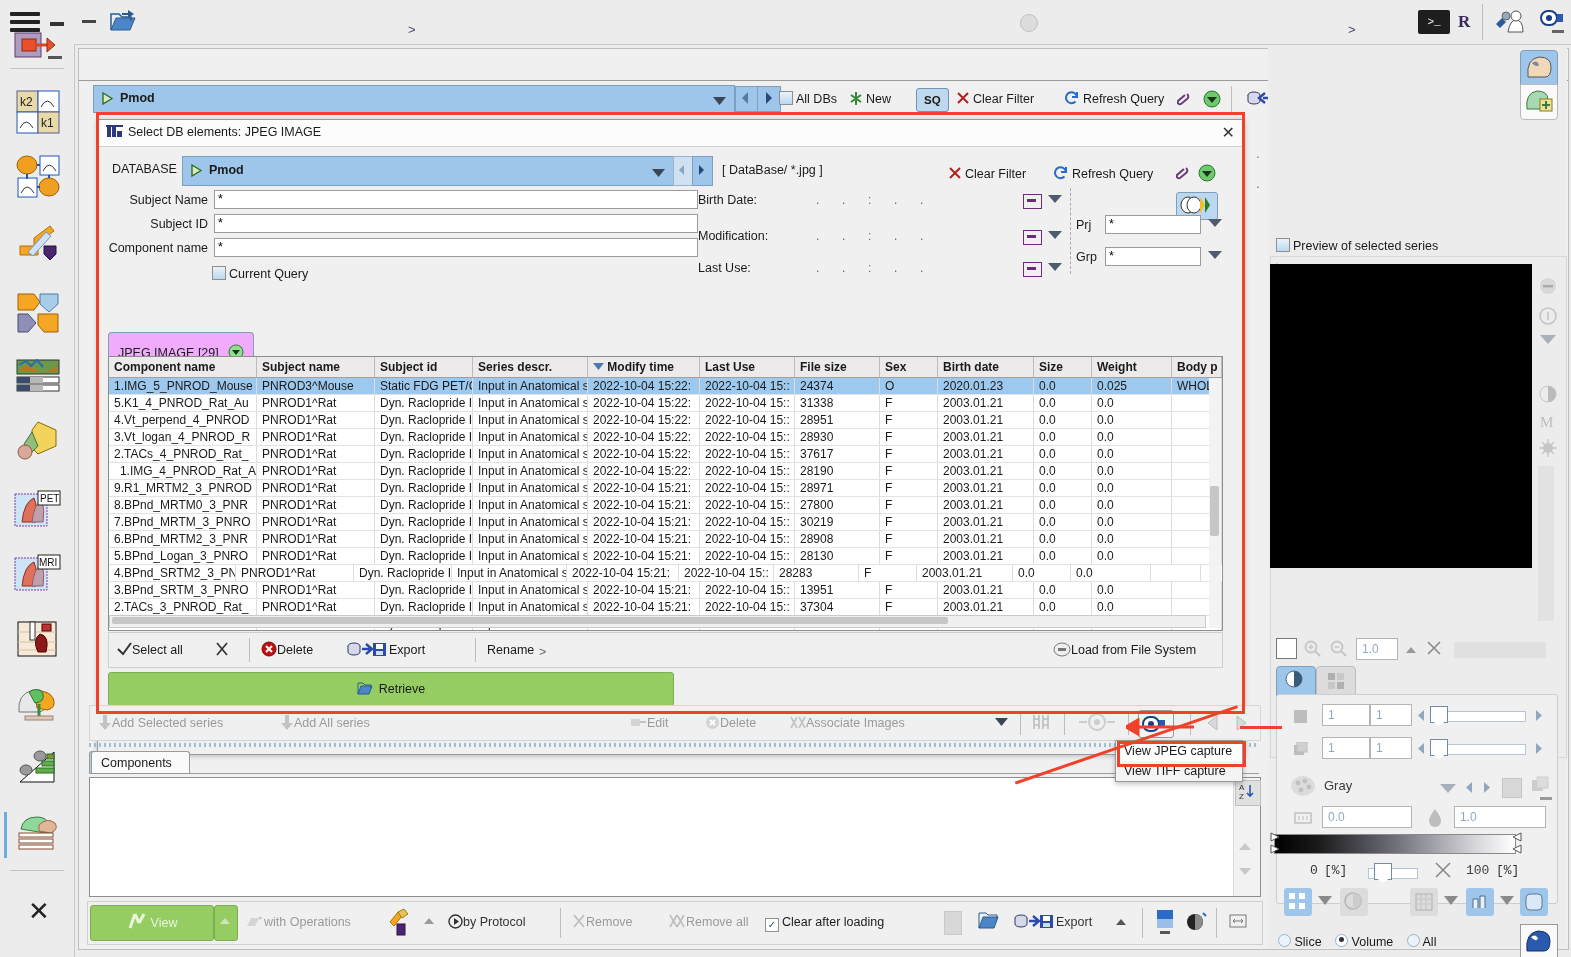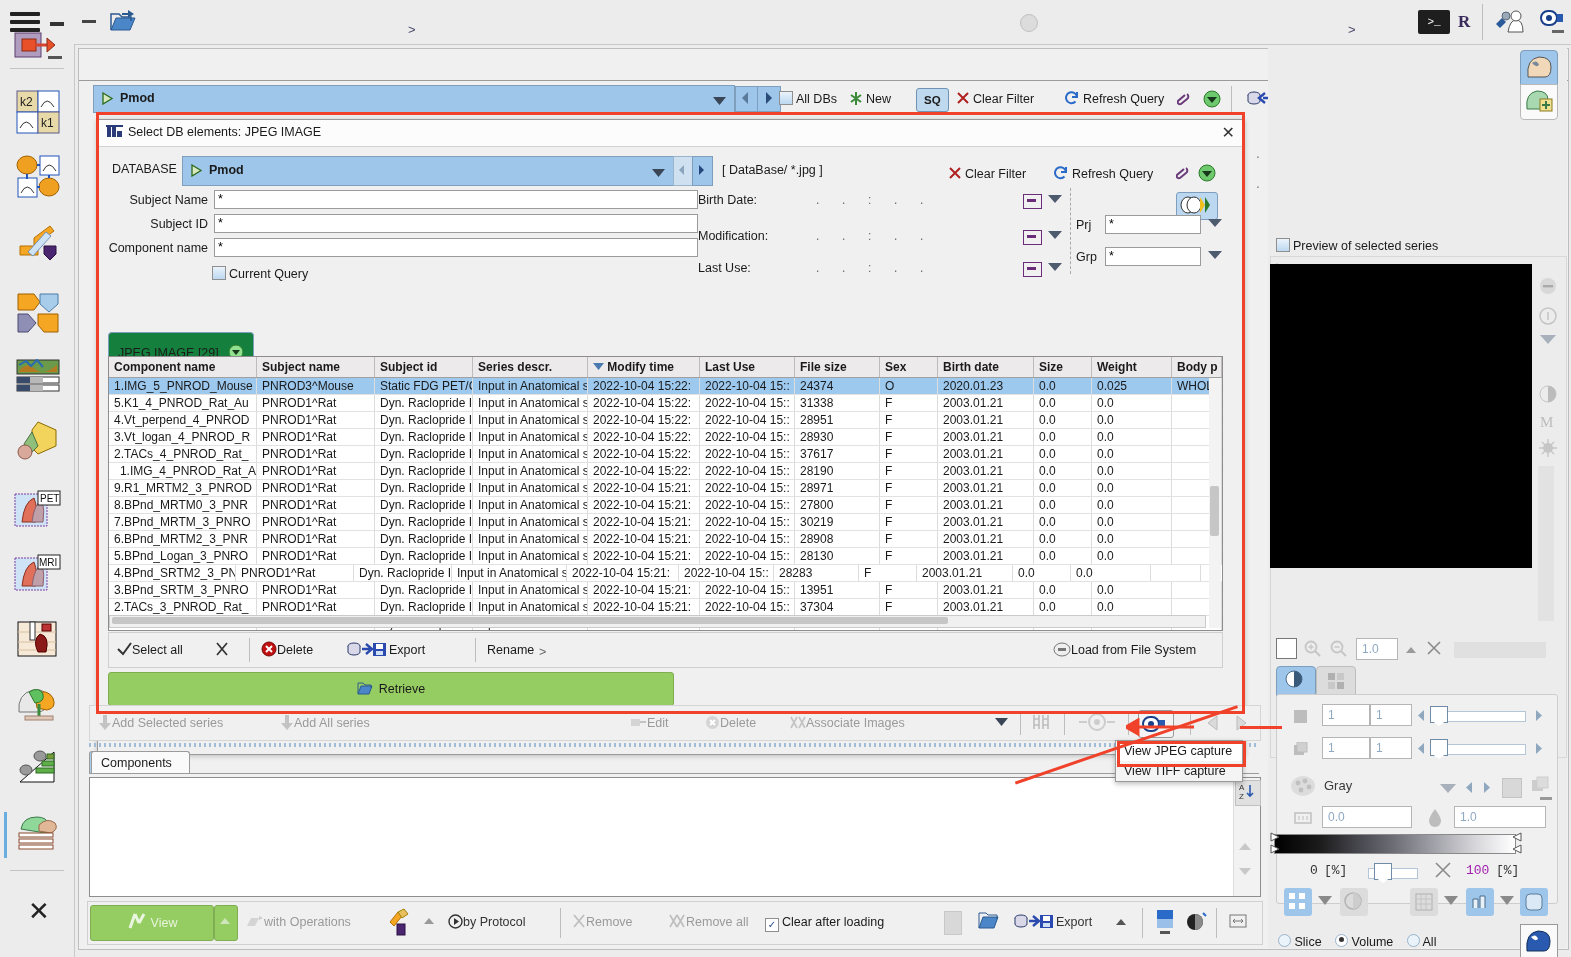--- a/index.html
+++ b/index.html
@@ -59,21 +59,21 @@
   .modal .title .x{position:absolute;right:9px;top:3px;font-size:16px;color:#333;cursor:default;}
 
   .mdbbar{position:absolute;left:84px;top:36px;width:490px;height:28px;background:#9dc6ea;border:1px solid #7d9fbd;}
   .flabel{position:absolute;font-size:12.5px;text-align:right;}
   .finput{position:absolute;height:19px;background:#fff;border:1px solid #9b9b9b;font-size:12.5px;padding:0 3px;line-height:19px;box-sizing:border-box;}
   .dots{position:absolute;font-size:12px;color:#666;letter-spacing:1px;}
   .boxico{position:absolute;width:17px;height:13px;border:1.5px solid #6b2d7a;}
   .boxico:after{content:"";position:absolute;left:3px;top:4px;width:9px;height:2.5px;background:#6b2d7a;}
   .dntri{position:absolute;width:0;height:0;border-left:7px solid transparent;border-right:7px solid transparent;border-top:8px solid #4e5a6e;}
 
-  .subtab{position:absolute;left:10px;top:212px;height:24px;line-height:24px;padding:8px 9px;background:#15803d;border:1px solid #7d9fbd;border-bottom:none;border-radius:4px 4px 0 0;font-size:12.5px;}
+  .subtab{position:absolute;left:10px;top:212px;height:24px;line-height:24px;padding:8px 9px;background:#f0abfc;border:1px solid #7d9fbd;border-bottom:none;border-radius:4px 4px 0 0;font-size:12.5px;}
 
   
   .tbl{position:absolute;left:10px;top:236px;width:1113px;height:273px;background:#fff;border:1px solid #8d8d8d;overflow:hidden;}
   .thead{display:flex;height:20px;background:#eceaea;border-bottom:1px solid #a0a0a0;}
   .th{font-size:12px;font-weight:bold;line-height:20px;padding-left:5px;border-right:1px solid #bcbcbc;box-sizing:border-box;overflow:hidden;white-space:nowrap;}
   .trow{display:flex;height:16px;border-bottom:1px solid #e2e2e2;}
   .trow.sel{background:#9dc9ef;}
   .td{font-size:12px;line-height:16px;padding-left:5px;border-right:1px solid #dcdcdc;box-sizing:border-box;overflow:hidden;white-space:nowrap;}
   .hscroll{position:absolute;left:11px;top:495px;width:1095px;height:11px;background:#f0f0f0;border:1px solid #cacaca;}
   .hscroll i{position:absolute;left:2px;top:1px;width:836px;height:7px;background:#c6c6c6;border-radius:2px;}
@@ -1190,21 +1190,21 @@
 
     <span style="position:absolute;left:42px;top:815px;font-size:13px;font-family:'Liberation Mono',monospace;color:#333;">0</span>
     <span style="position:absolute;left:56px;top:815px;font-size:13px;font-family:'Liberation Mono',monospace;color:#333;">[%]</span>
     <div class="slider" style="left:100px;top:820px;width:48px;"></div>
     <div class="sknob" style="left:106px;top:815px;"></div>
     <div style="position:absolute;left:166px;top:813px;">
       <svg width="18" height="18" viewBox="0 0 18 18">
           <path d="M2 2 l14 14 M16 2 l-14 14" stroke="#8a8a8a" stroke-width="1.6"></path>
         </svg>
     </div>
-    <span style="position:absolute;left:198px;top:815px;font-size:13px;font-family:'Liberation Mono',monospace;color:#a21caf;">100</span>
+    <span style="position:absolute;left:198px;top:815px;font-size:13px;font-family:'Liberation Mono',monospace;color:#404040;">100</span>
     <span style="position:absolute;left:228px;top:815px;font-size:13px;font-family:'Liberation Mono',monospace;color:#333;">[%]</span>
 
     <div class="sqbtn2" style="left:16px;top:840px;width:28px;height:28px;background:#9dc6ea;">
       <svg width="22" height="22" viewBox="0 0 22 22" style="margin:3px">
           <rect x="2" y="2" width="6" height="6" fill="#fff"></rect>
           <rect x="12" y="2" width="6" height="6" fill="#fff"></rect>
           <rect x="2" y="12" width="6" height="6" fill="#fff"></rect>
           <rect x="12" y="12" width="6" height="6" fill="#fff"></rect>
         </svg>
     </div>

